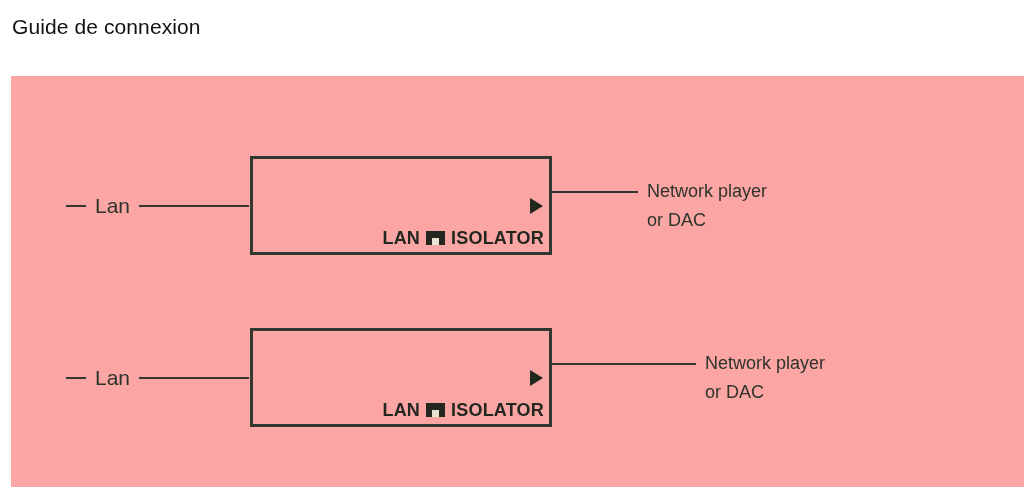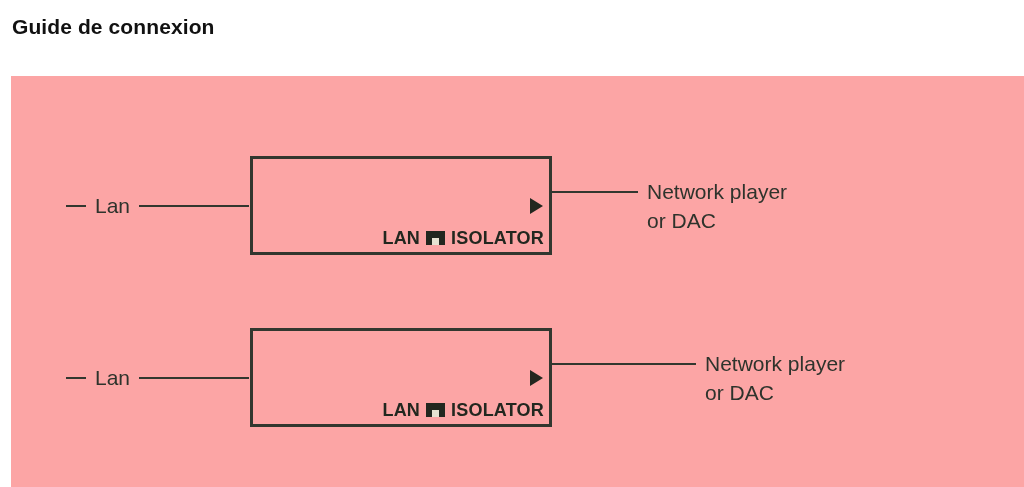--- a/index.html
+++ b/index.html
@@ -19,21 +19,21 @@
     background: #ffffff;
   }
 
   
   .page-title {
     position: absolute;
     left: 12px;
     top: 13px;
     font-size: 21px;
     line-height: 28px;
-    font-weight: 700;
+    font-weight: 400;
     color: #111111;
     letter-spacing: 0.1px;
     white-space: nowrap;
   }
 
   
   .diagram-panel {
     position: absolute;
     left: 11px;
     top: 76px;
@@ -139,21 +139,21 @@
     display: flex;
     align-items: center;
   }
   .dest-line {
     width: 86px;
     height: 0;
     border-top: 2px solid #32372f;
     flex: none;
   }
   .dest-label {
-    font-size: 21px;
+    font-size: 18px;
     line-height: 29px;
     color: #2e332c;
     padding-left: 9px;
     padding-right: 9px;
     white-space: pre-line;
   }
   .mid-line {
     width: 58px;
     height: 0;
     border-top: 2px solid #32372f;

